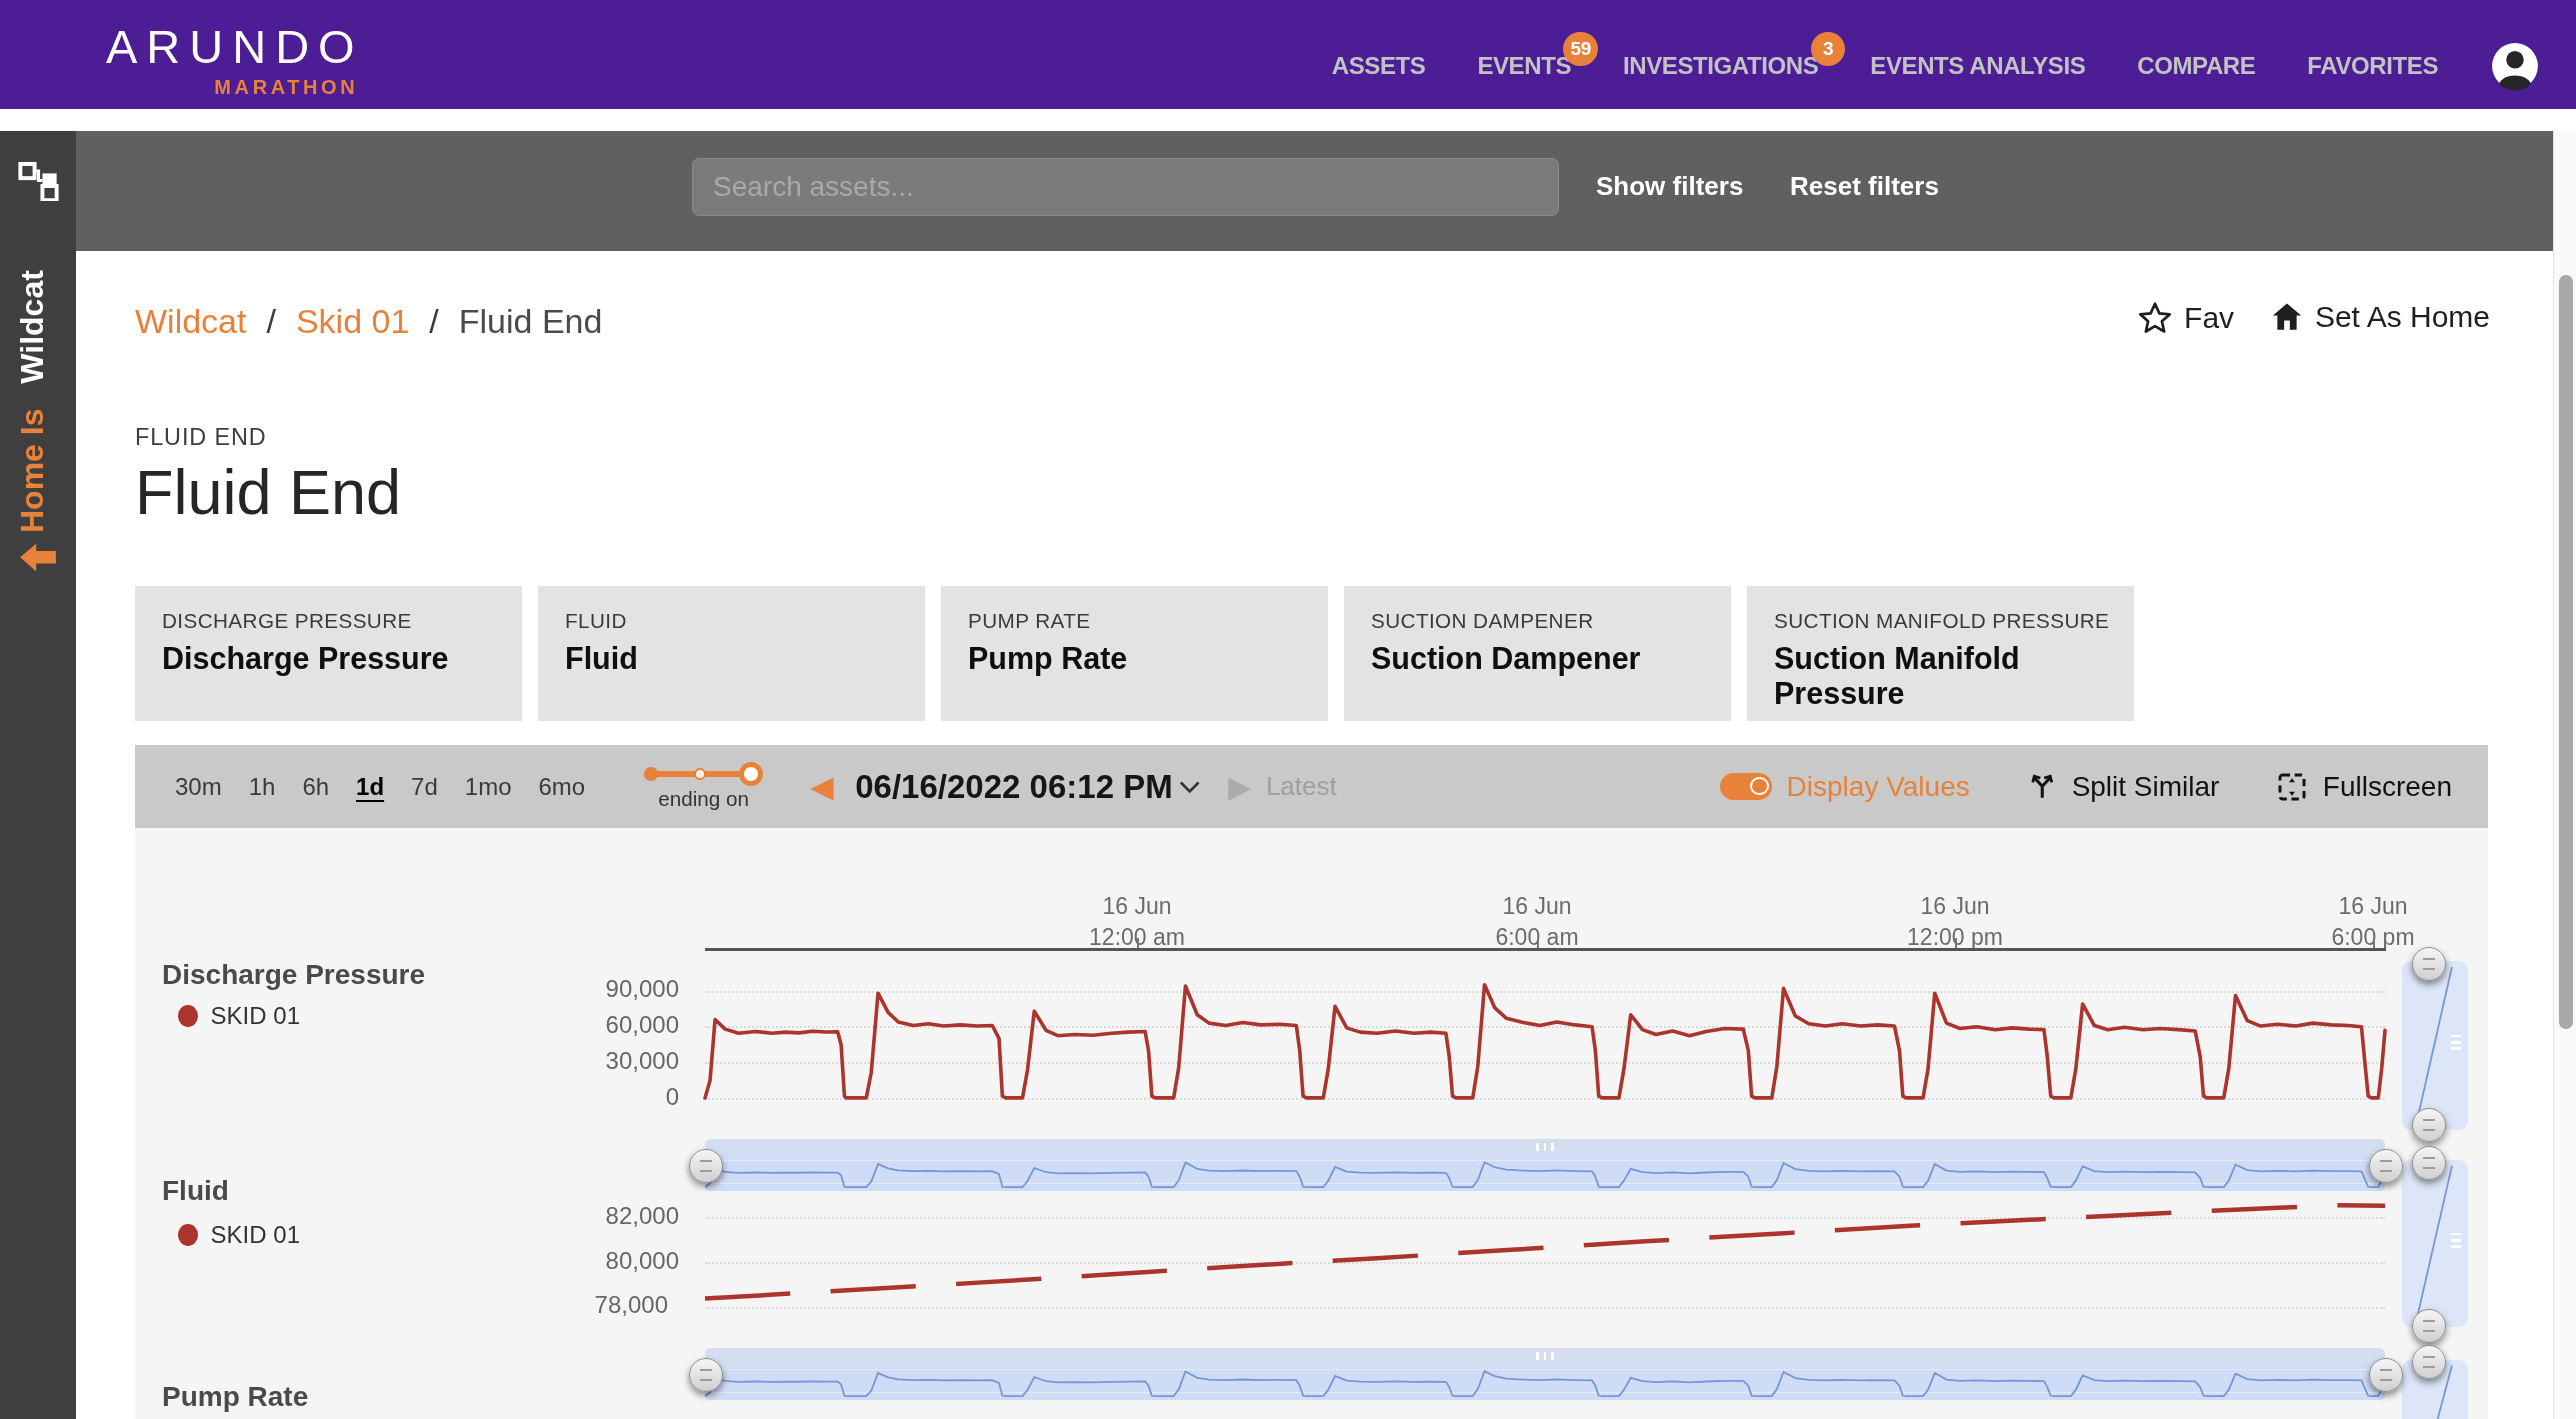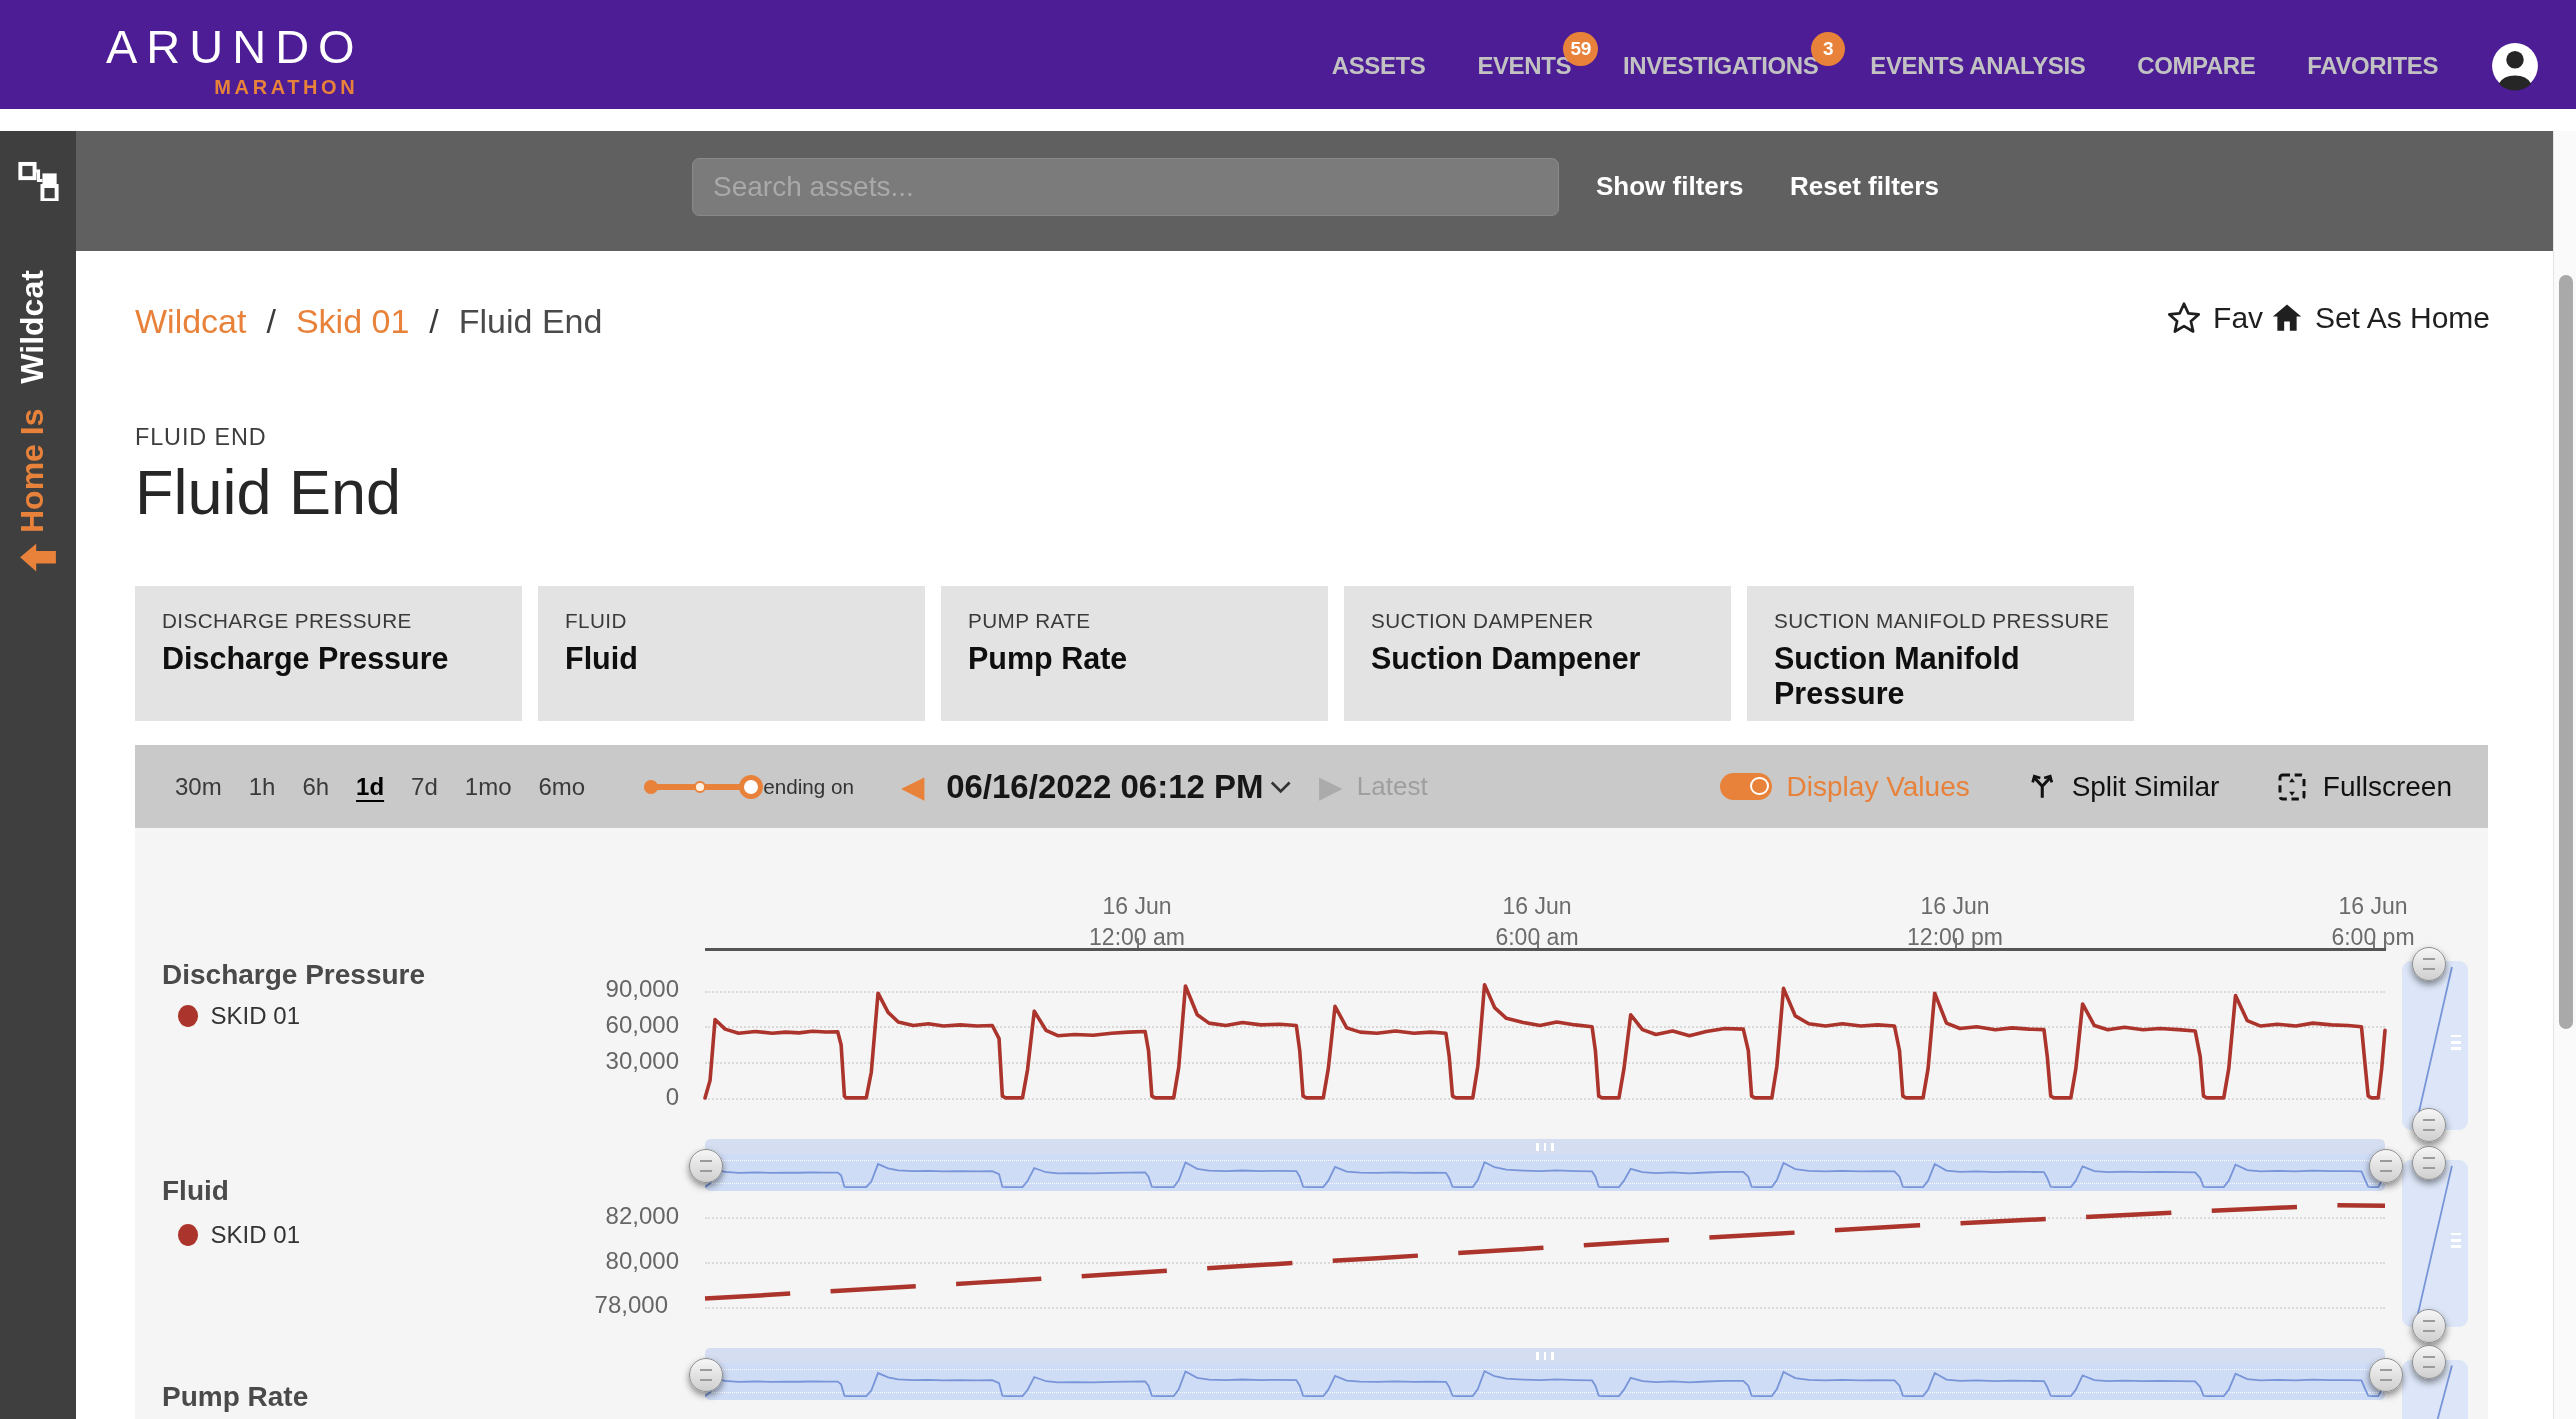--- a/index.html
+++ b/index.html
@@ -27,39 +27,39 @@
   .search-band{position:absolute;left:76px;top:131px;width:2500px;height:120px;background:#606060;}
   .search-input{position:absolute;left:616px;top:27px;width:825px;height:56px;background:#7b7b7b;border:0.9px solid #8a8a8a;border-radius:7.2px;color:#e8e8e8;font-size:28px;padding:0 20px;outline:none;font-family:"Liberation Sans",sans-serif;}
   .search-input::placeholder{color:#a9a9a9;}
   .band-link{position:absolute;top:40px;color:#ffffff;font-size:26px;font-weight:700;cursor:pointer;}
 
   
   .breadcrumb{position:absolute;left:135px;top:302px;display:flex;gap:20px;font-size:34px;align-items:center;}
   .crumb-link{color:#e8823a;cursor:pointer;}
   .crumb-sep{color:#3b3b3b;}
   .crumb-current{color:#4a4a4a;}
-  .page-actions{position:absolute;right:86px;top:300px;display:flex;align-items:center;gap:7px;}
+  .page-actions{position:absolute;right:86px;top:300px;display:flex;align-items:flex-start;gap:36px;}
   .action-btn{display:flex;align-items:center;gap:10.8px;color:#1f1f1f;font-size:30px;cursor:pointer;}
 
   
   .eyebrow{position:absolute;left:135px;top:424px;font-size:23.4px;letter-spacing:0.9px;color:#3d3d3d;}
   .page-title{position:absolute;left:135px;top:456px;font-size:63px;color:#262626;}
 
   
   .cards{position:absolute;left:135px;top:586px;display:flex;gap:16px;}
   .card{width:342px;height:99px;background:#e3e3e3;padding:23.4px 18px 12.6px 27px;cursor:pointer;}
   .card-label{font-size:20.7px;color:#3a3a3a;letter-spacing:0.4px;}
   .card-title{font-size:30.5px;font-weight:700;color:#0f0f0f;margin-top:7.2px;line-height:1.15;}
 
   
   .toolbar{position:absolute;left:135px;top:745px;width:2353px;height:83px;background:#c9c9c9;display:flex;align-items:center;}
   .ranges{display:flex;gap:27px;margin-left:40px;font-size:24px;color:#3a3a3a;}
   .range-opt{cursor:pointer;}
   .range-opt.selected{color:#000;font-weight:700;text-decoration:underline;text-underline-offset:5.4px;}
-  .ending-block{margin-left:59px;display:flex;flex-direction:row;align-items:center;cursor:pointer;}
+  .ending-block{margin-left:59px;display:flex;flex-direction:column;align-items:center;cursor:pointer;}
   .ending-track{position:relative;width:119px;height:23.4px;}
   .ending-line{position:absolute;left:3.6px;top:9px;width:111px;height:6.3px;background:#e8823a;border-radius:3.6px;}
   .dot{position:absolute;border-radius:50%;}
   .dot-a{left:0;top:5.4px;width:13.5px;height:13.5px;background:#e8823a;}
   .dot-b{left:50px;top:6.3px;width:11.7px;height:11.7px;background:#e8823a;border:2.7px solid #e8823a;box-sizing:border-box;background:#fff0e2;}
   .dot-c{right:0;top:0;width:24px;height:24px;background:#ffffff;border:5.4px solid #e8823a;box-sizing:border-box;}
   .ending-label{font-size:20.7px;color:#333;margin-top:1.8px;}
   .date-prev{margin-left:47px;color:#e8823a;font-size:30.5px;cursor:pointer;}
   .date-text{margin-left:21.6px;color:#161616;font-size:33px;font-weight:700;cursor:pointer;display:flex;align-items:center;gap:5px;}
   .date-next{margin-left:27px;color:#ababab;font-size:30.5px;cursor:pointer;}

